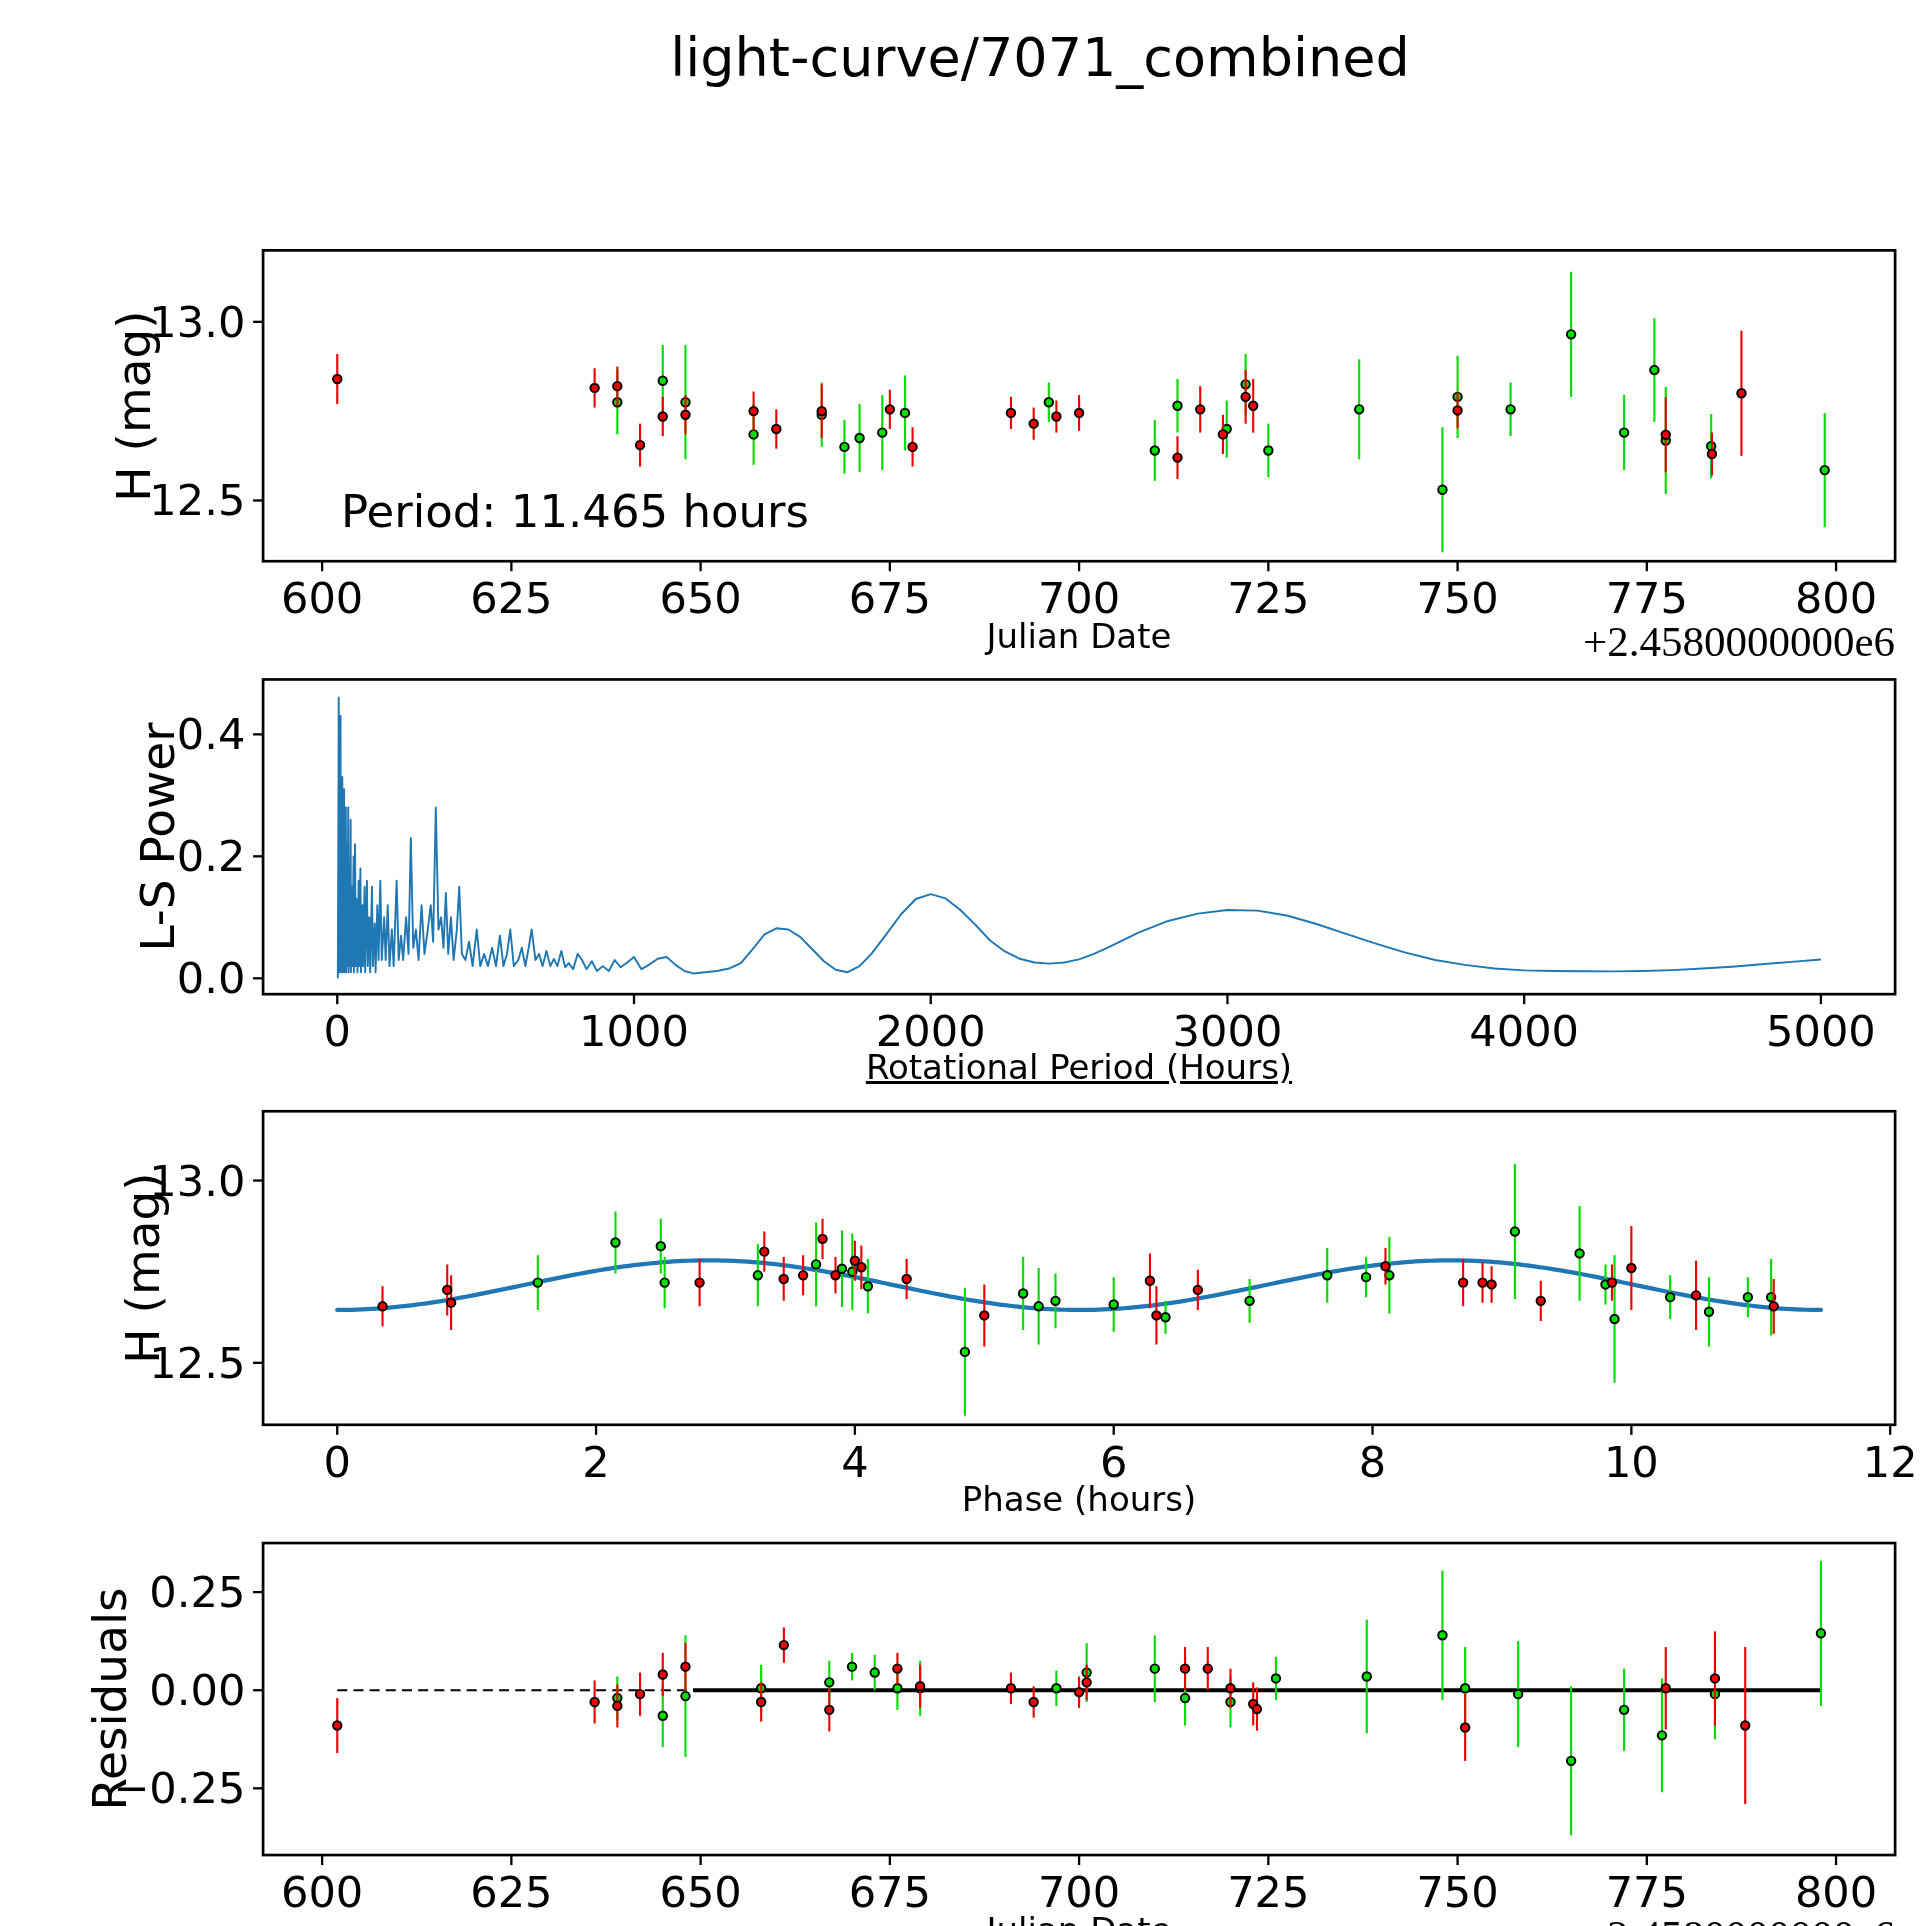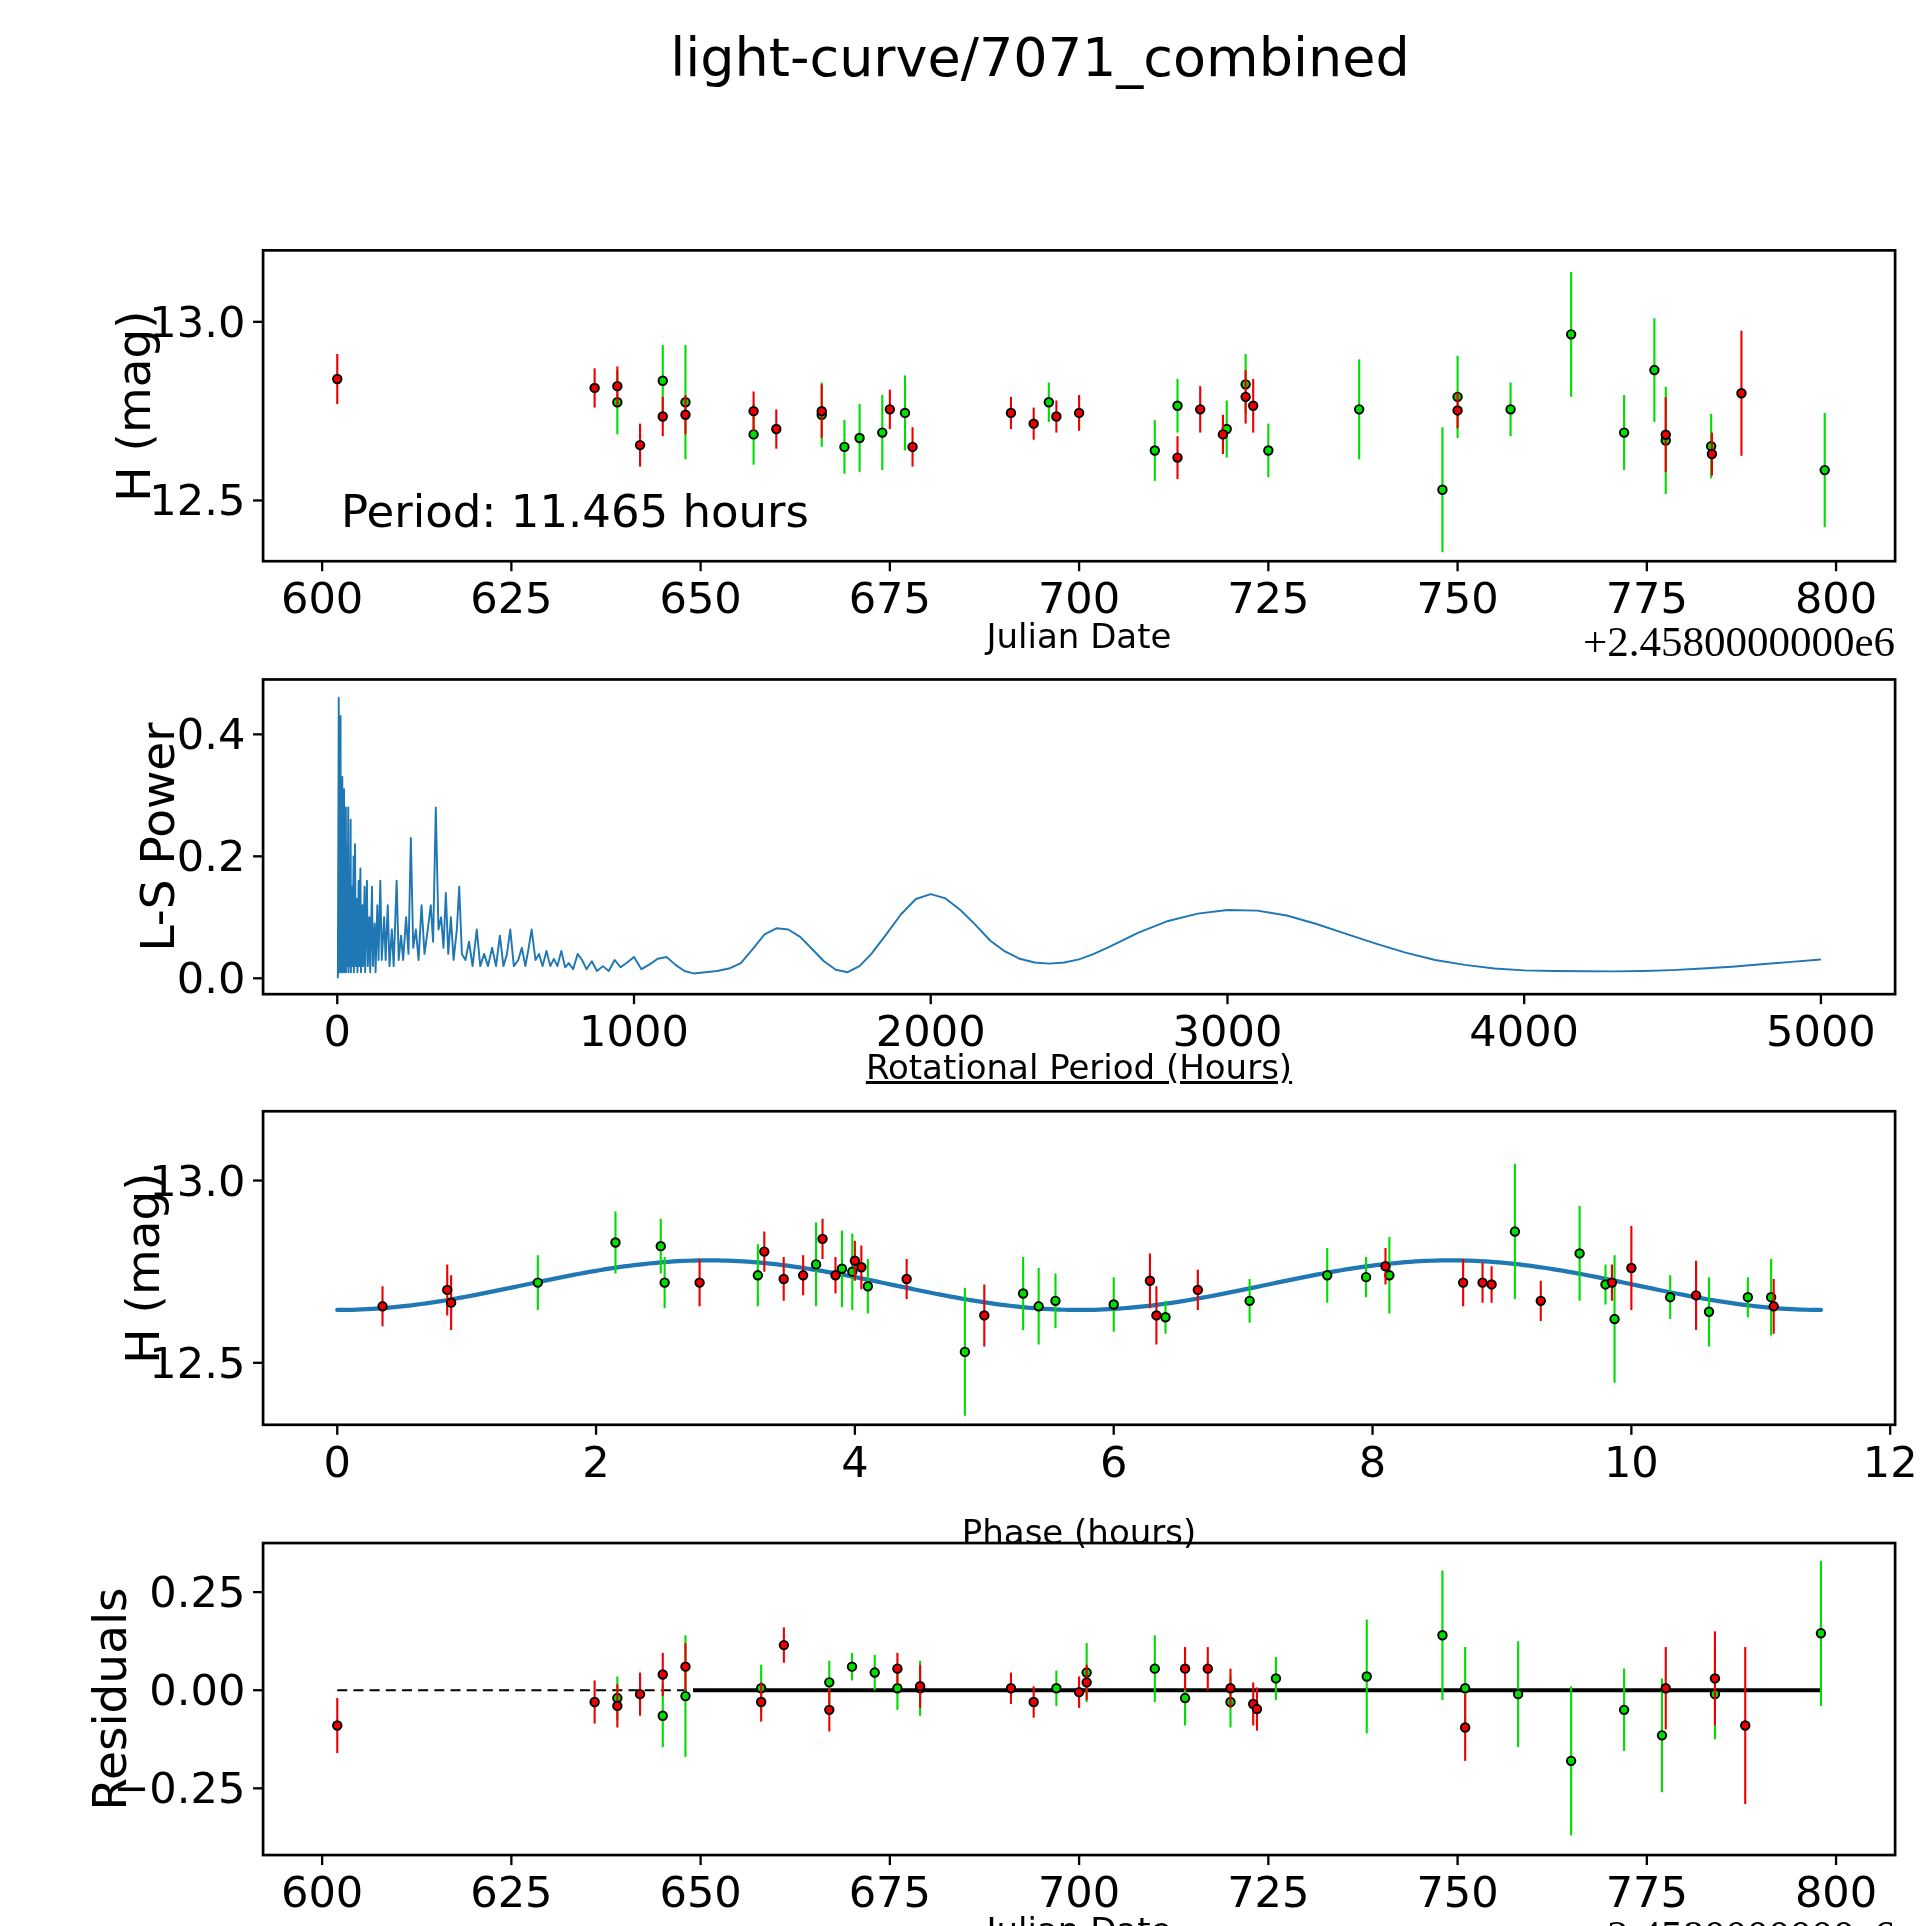--- a/index.html
+++ b/index.html
@@ -441,19 +441,19 @@
 
   <div class="annotation" style="left:317px;top:485px;margin-left:24px;">Period: 11.465 hours</div>
 
   <div class="ylabel" style="left:133px;top:406px;">H (mag)</div>
   <div class="ylabel" style="left:157px;top:837px;">L-S Power</div>
   <div class="ylabel" style="left:142px;top:1268px;">H (mag)</div>
   <div class="ylabel" style="left:109px;top:1699px;">Residuals</div>
 
   <div class="xlabel" style="left:1079px;top:616px;">Julian Date</div>
   <div class="xlabel" style="left:1079px;top:1047px;text-decoration:underline;">Rotational Period (Hours)</div>
-  <div class="xlabel" style="left:1079px;top:1479px;margin-top:33px;">Phase (hours)</div>
+  <div class="xlabel" style="left:1079px;top:1479px;">Phase (hours)</div>
   <div class="xlabel" style="left:1079px;top:1910px;">Julian Date</div>
 
   <div class="offset-text" style="left:1895px;top:617px;">+2.4580000000e6</div>
   <div class="offset-text" style="left:1895px;top:1911px;">+2.4580000000e6</div>
 </div>
 
 
 </body></html>

